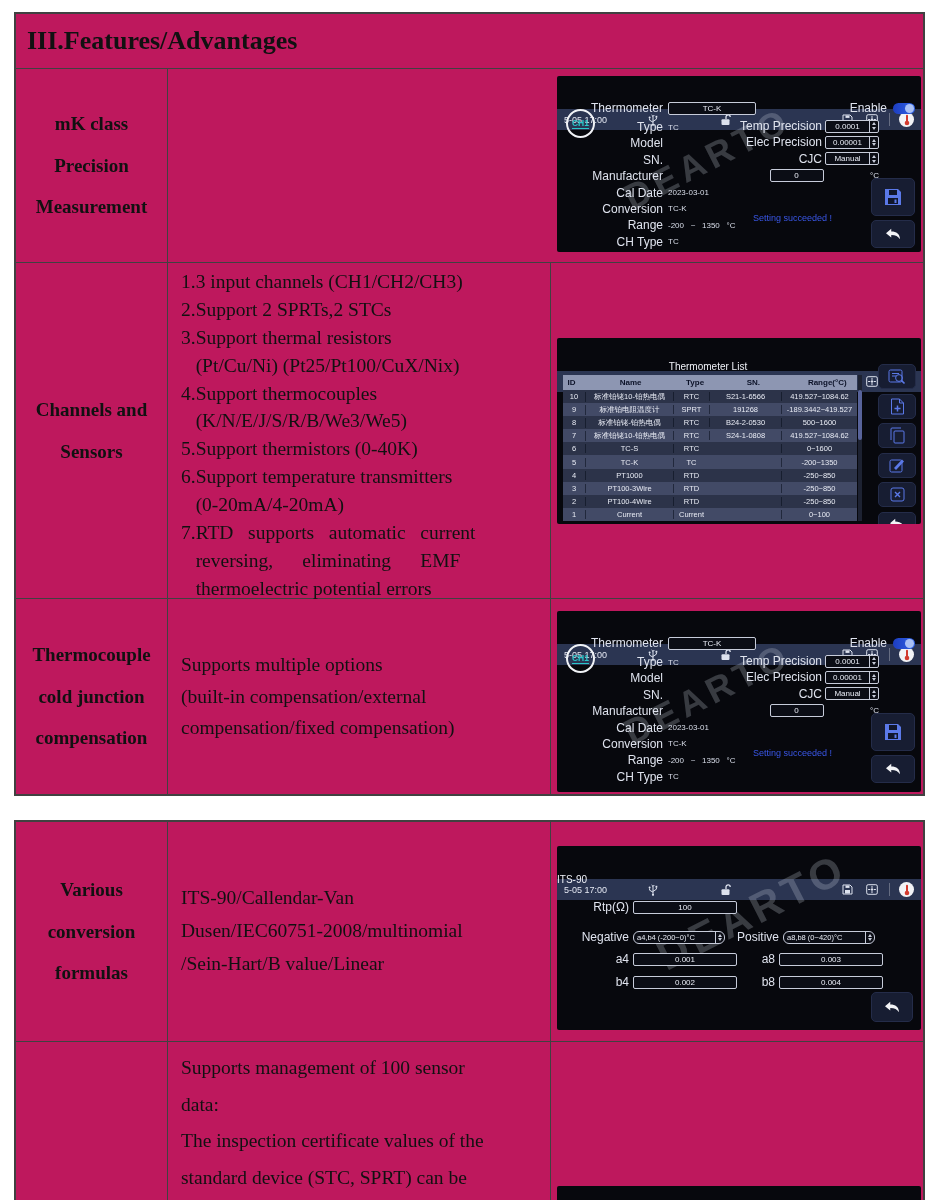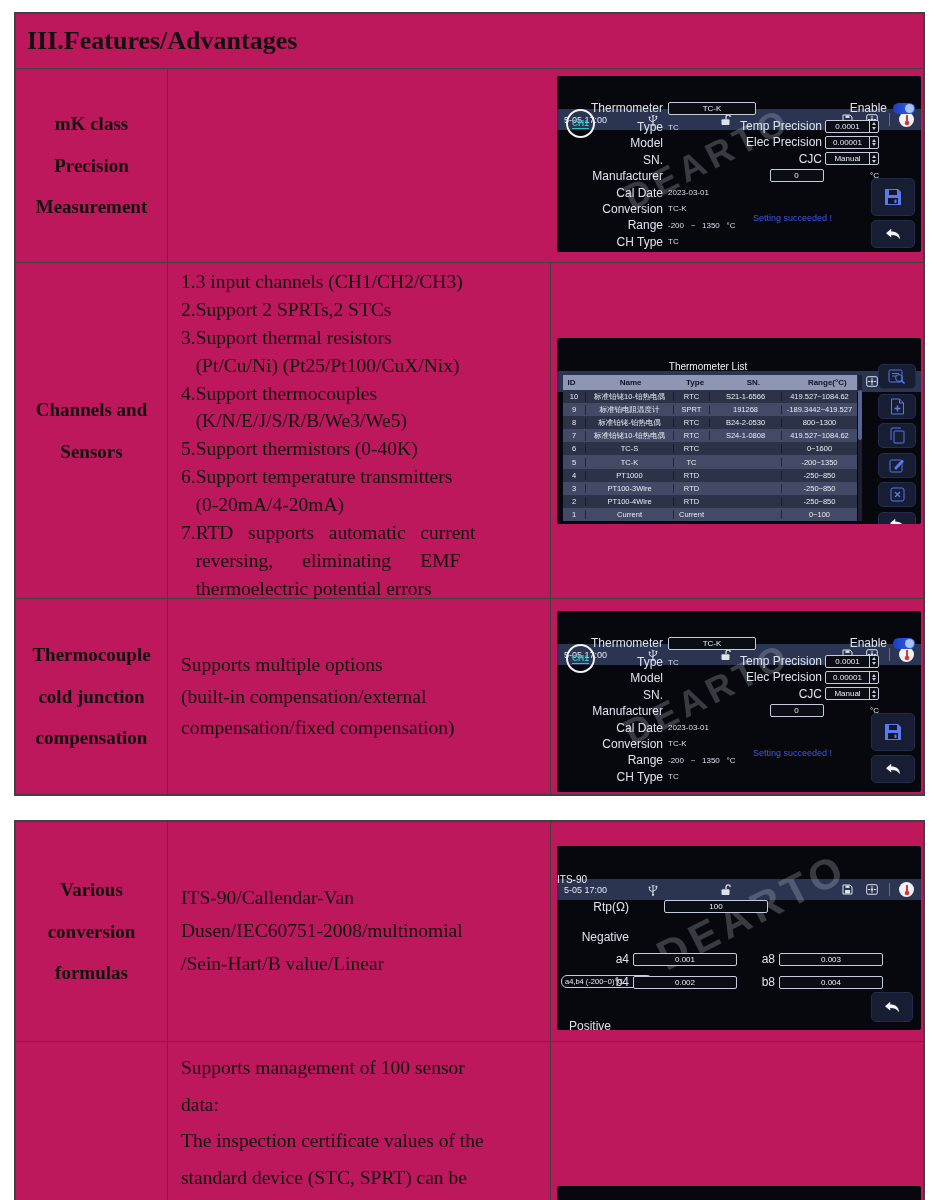--- a/index.html
+++ b/index.html
@@ -78,21 +78,21 @@
   .lrow div{border-left:1px solid rgba(8,12,26,.55);}
   .lrow div:first-child{border-left:none;}
   .rows > .lrow:nth-child(odd){background:#2c3349;}
   .rows > .lrow:nth-child(even){background:#424a66;}
   .s2-scroll{position:absolute;left:301px;top:37px;width:4px;height:146px;background:#1d2232;}
   .s2-thumb{position:absolute;left:0;top:15px;width:4px;height:50px;background:#58639a;border-radius:2px;}
   .s2-toolbar{position:absolute;right:5px;top:26px;width:38px;display:flex;flex-direction:column;gap:4.5px;}
   .s2-toolbar .tbtn{position:static;height:23px;}
   
   .s4-title{position:absolute;top:28px;left:0;right:0;font-size:10px;color:#f0f2f8;}
-  .s4-row{position:absolute;left:0;right:8px;display:flex;align-items:flex-start;gap:31px;}
+  .s4-row{position:absolute;left:0;right:8px;display:flex;align-items:flex-end;}
   .s4-row .lbl{width:72px;}
   .s4-row .fld{width:104px;margin-left:4px;}
   .s4-row .sel{width:92px;margin-left:4px;border-radius:6px;}
   .s4-row .plbl{width:46px;margin-left:8px;}
   .coeffs{position:absolute;top:106px;left:0;display:grid;grid-template-columns:190px 174px;row-gap:9px;}
   .coeffs .cell{display:flex;align-items:center;}
   .coeffs .cell .lbl{width:72px;}
   .coeffs .cell:nth-child(even) .lbl{width:28px;}
   .coeffs .cell .fld{width:104px;margin-left:4px;}
 </style>
@@ -387,21 +387,21 @@
             <div class="c2">SPRT</div>
             <div class="c3">191268</div>
             <div class="c4">-189.3442~419.527</div>
           </div>
 
           <div class="lrow">
             <div class="c0">8</div>
             <div class="c1">标准铂铑-铂热电偶</div>
             <div class="c2">RTC</div>
             <div class="c3">B24-2-0530</div>
-            <div class="c4">800~1300</div>
+            <div class="c4">500~1600</div>
           </div>
 
           <div class="lrow">
             <div class="c0">7</div>
             <div class="c1">标准铂铑10-铂热电偶</div>
             <div class="c2">RTC</div>
             <div class="c3">S24-1-0808</div>
             <div class="c4">419.527~1084.62</div>
           </div>
 
@@ -693,21 +693,21 @@
         </span>
     </div>
     <div class="wm" style="left:92px;top:42px;font-size:42px;">DEARTO</div>
     <div class="s4-title">ITS-90</div>
     <div class="s4-row" style="top:54px;">
       <span class="lbl">Rtp(Ω)</span>
       <div class="fld">
           <span class="v">100</span>
         </div>
     </div>
-    <div class="s4-row" style="top:84px;flex-direction:column;">
+    <div class="s4-row" style="top:84px;">
       <span class="lbl">Negative</span>
       <div class="fld sel">
         <span class="vl">a4,b4 (-200~0)°C</span>
         <span class="spin">
             <i class="tri-u"></i>
             <i class="tri-d"></i>
           </span>
       </div>
       <span class="lbl plbl">Positive</span>
       <div class="fld sel">

